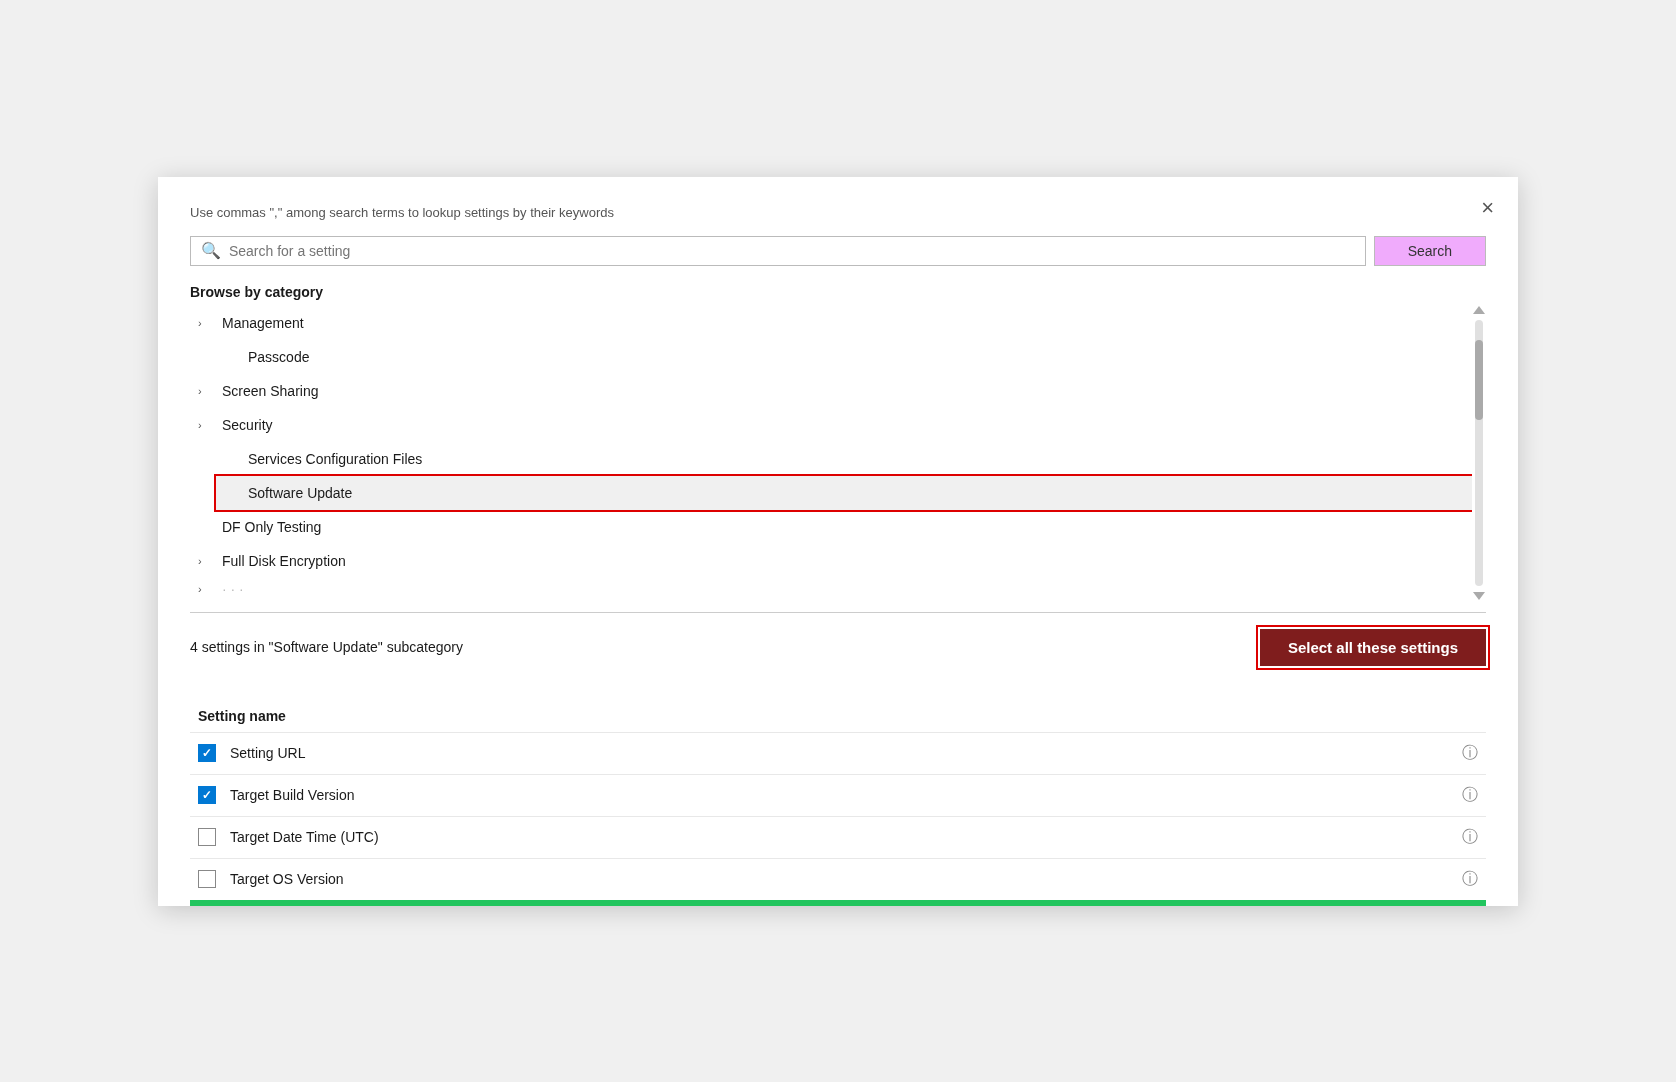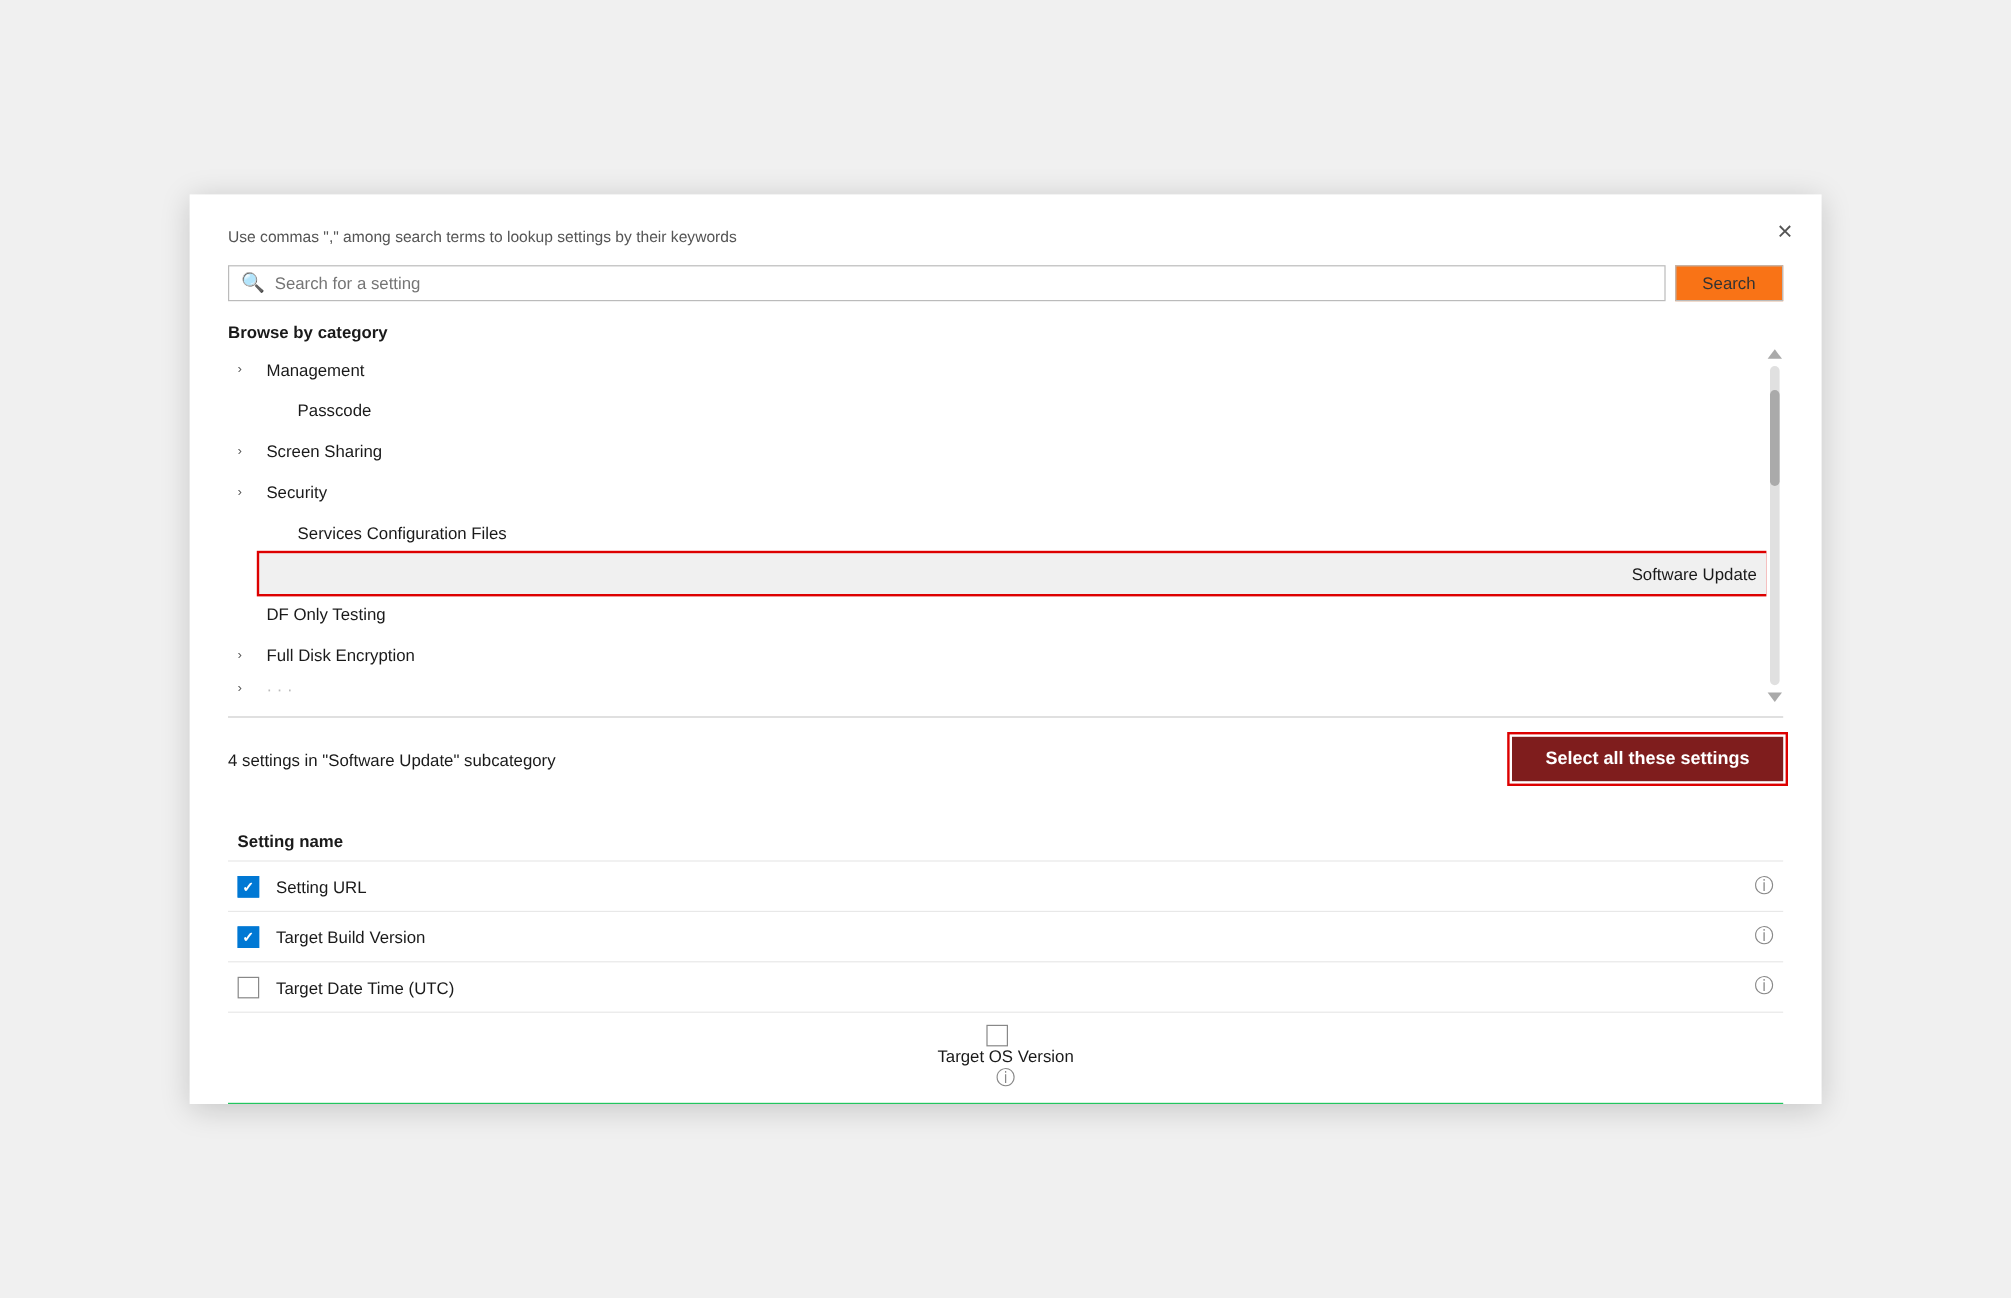--- a/index.html
+++ b/index.html
@@ -63,22 +63,22 @@
     .search-input {
       border: none;
       outline: none;
       width: 100%;
       font-size: 14px;
       color: #4c1d95;
       background: transparent;
     }
     .search-btn {
       border: 1px solid #bbb;
-      background: #f97316;
-      padding: 6px 22px;
+      background: #f0abfc;
+      padding: 6px 33px;
       font-size: 14px;
       color: #333;
       cursor: pointer;
     }
     .browse-label {
       font-weight: 700;
       font-size: 14px;
       color: #1a1a1a;
       margin-bottom: 6px;
     }
@@ -133,21 +133,20 @@
       display: flex;
       align-items: center;
       padding: 9px 8px 9px 8px;
       cursor: pointer;
       font-size: 14px;
       color: #1a1a1a;
     }
     .cat-item.highlighted {
       background: #f0f0f0;
       outline: 2px solid #d00;
-      justify-content: flex-end;
     }
     .cat-chevron {
       font-size: 11px;
       color: #555;
       margin-right: 10px;
       width: 14px;
       display: inline-block;
     }
     .cat-indent {
       margin-left: 26px;
@@ -187,21 +186,21 @@
       color: #1a1a1a;
       padding: 4px 0 8px 8px;
       margin-top: 38px;
     }
     .setting-row {
       display: flex;
       align-items: center;
       padding: 10px 8px;
       border-top: 1px solid #e8e8e8;
     }
-    .setting-row:last-child { border-bottom: 1px solid #22c55e; flex-direction: column; }
+    .setting-row:last-child { border-bottom: 6px solid #22c55e; }
     .checkbox {
       width: 18px;
       height: 18px;
       border: 1.5px solid #0078d4;
       background: #0078d4;
       display: flex;
       align-items: center;
       justify-content: center;
       margin-right: 14px;
       flex-shrink: 0;

